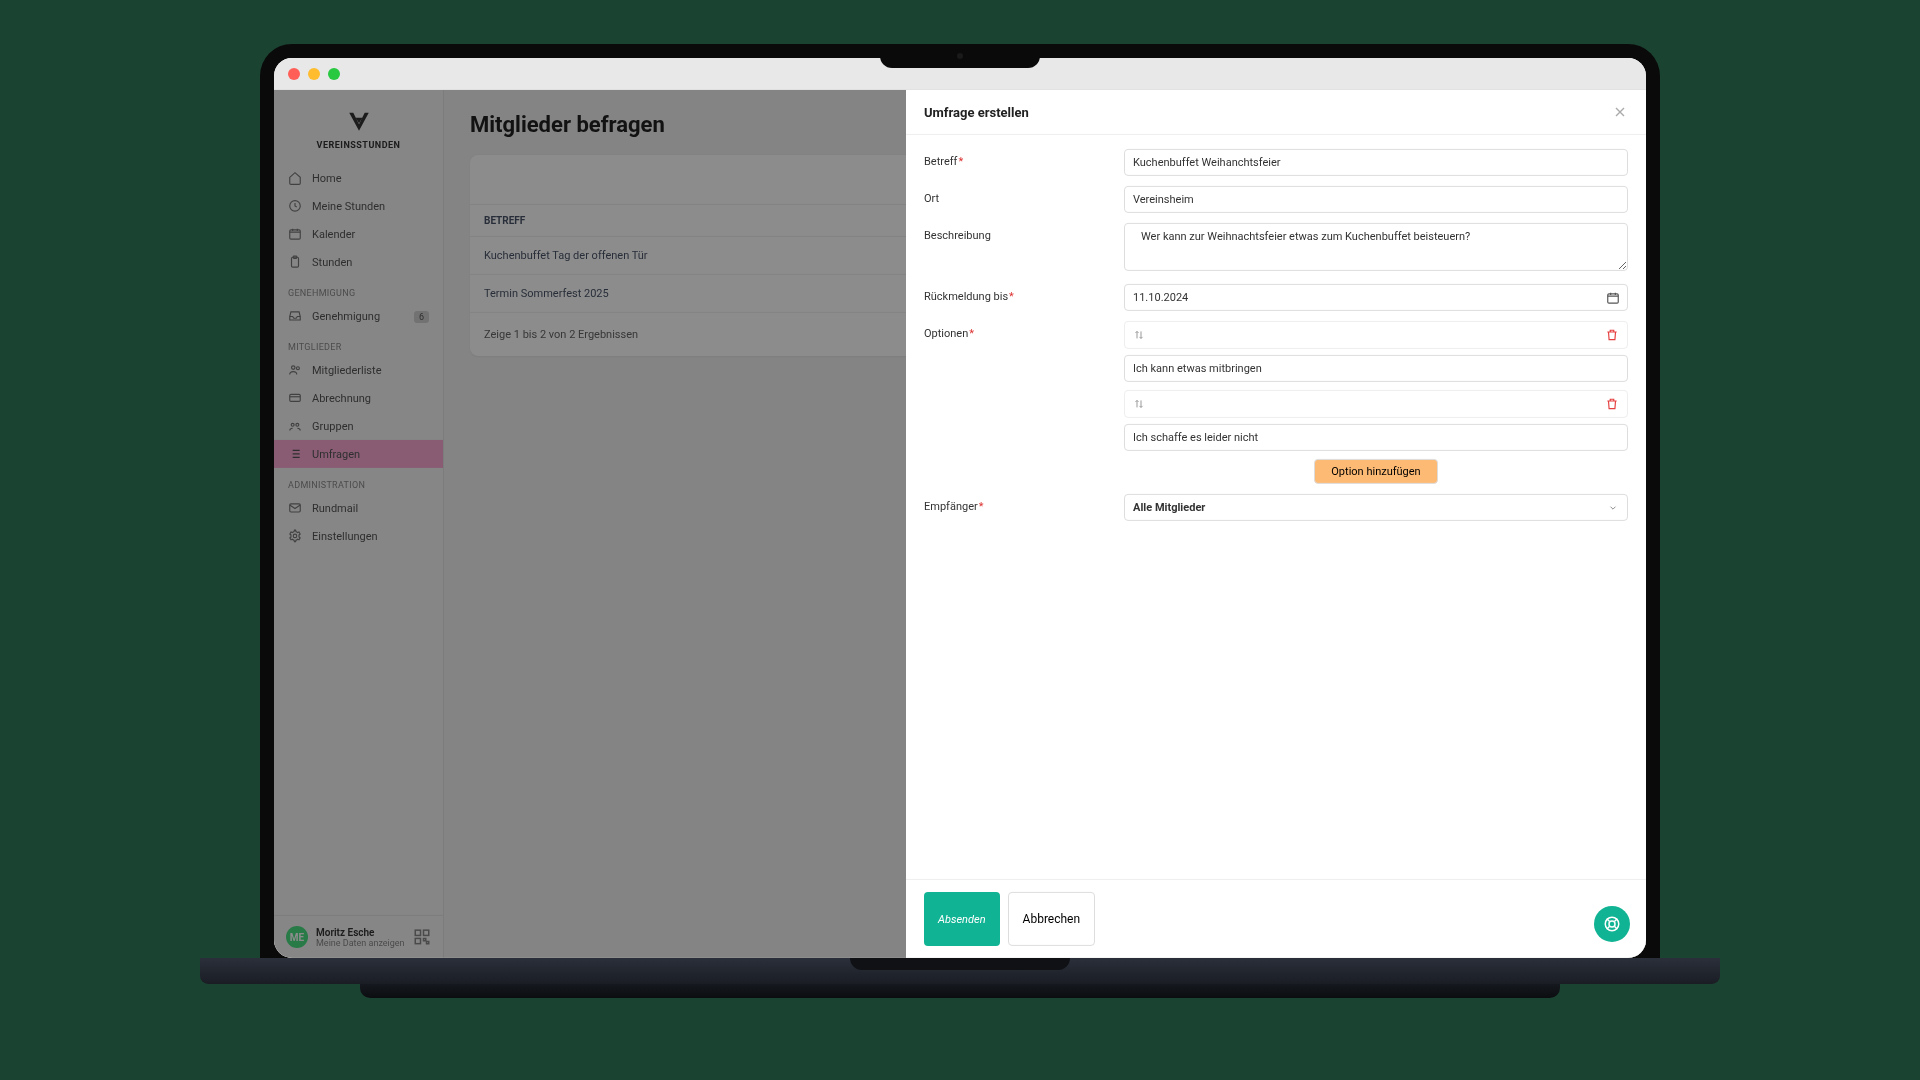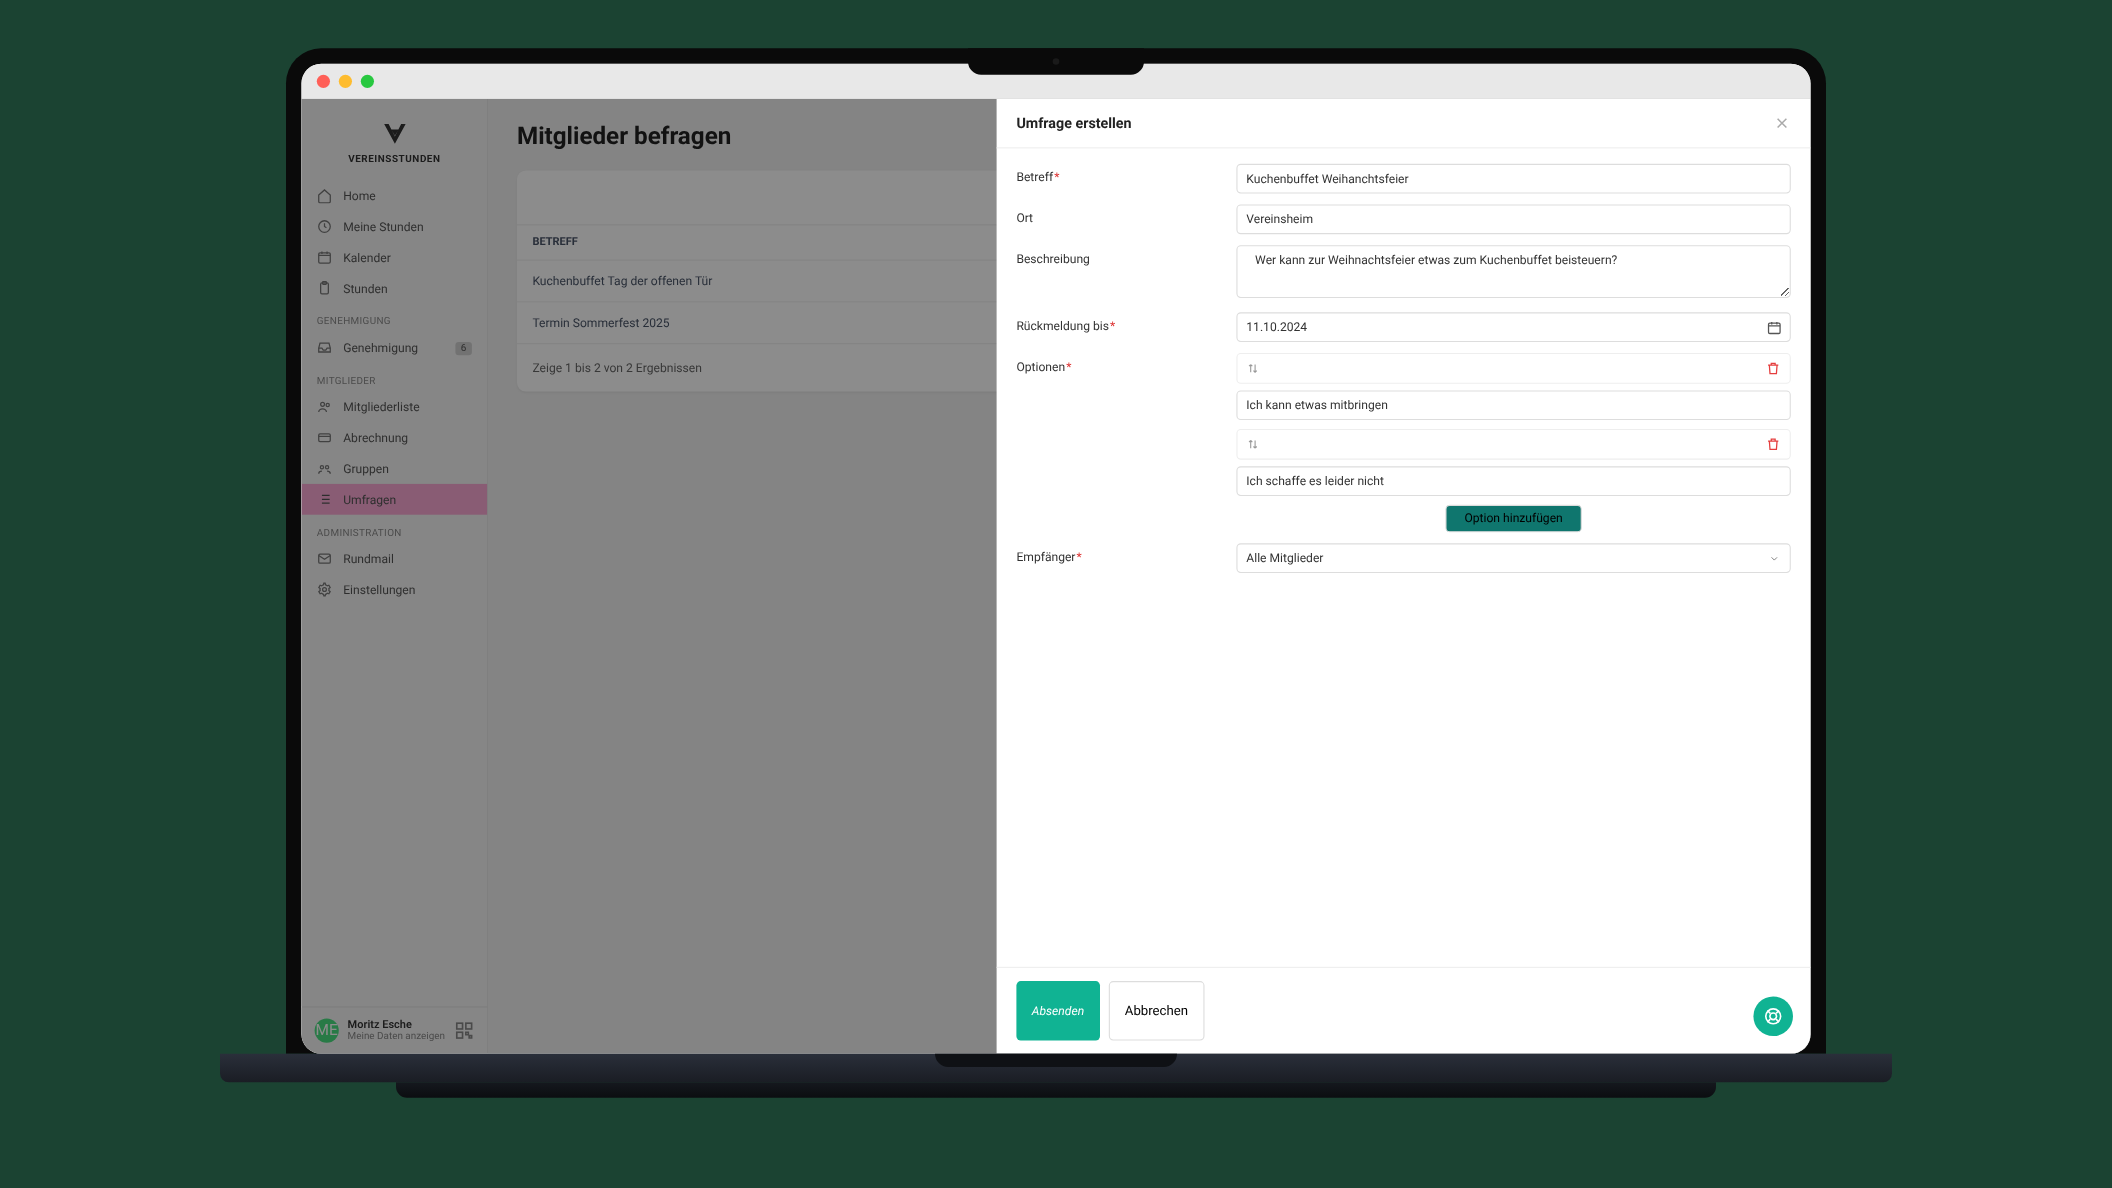--- a/index.html
+++ b/index.html
@@ -24,21 +24,21 @@
 .logo-wrap { padding:18px 0 14px; text-align:center; }
 .logo { width:26px; height:26px; margin:0 auto 6px; }
 .logo-text { font-size:9px; font-weight:700; letter-spacing:0.5px; color:#333; }
 .nav { flex:1; overflow:auto; }
 .nav-item { display:flex; align-items:flex-end; gap:10px; padding:7px 14px; cursor:pointer; color:#555; font-size:11px; }
 .nav-item.active { background:#f9a8d4; }
 .nav-item .ico { width:14px; height:14px; flex-shrink:0; }
 .nav-item .badge { margin-left:auto; background:#d0d0d0; color:#555; border-radius:3px; padding:1px 5px; font-size:9px; }
 .nav-header { font-size:9px; color:#8a8a8a; padding:12px 14px 4px; letter-spacing:0.3px; }
 .sidebar-user { border-top:1px solid #e2e2e2; padding:10px 12px; display:flex; align-items:center; gap:8px; }
-.avatar { width:22px; height:22px; border-radius:50%; background:#4ade80; color:#fff; display:flex; align-items:center; justify-content:center; font-size:14px; font-weight:400; }
+.avatar { width:22px; height:22px; border-radius:50%; background:#4ade80; color:#fff; display:flex; align-items:center; justify-content:center; font-size:10px; font-weight:700; }
 .user-name { font-size:10px; font-weight:600; color:#333; }
 .user-sub { font-size:9px; color:#888; }
 .user-qr { margin-left:auto; width:18px; height:18px; }
 
 
 .main { flex:1; background:#f0f0f0; padding:22px 26px; }
 .page-title { font-size:22px; font-weight:700; color:#222; margin-bottom:18px; }
 .card { background:#fff; border-radius:8px; box-shadow:0 1px 2px rgba(0,0,0,0.05); }
 .card-top { height:50px; border-bottom:1px solid #eee; }
 .thead { display:flex; padding:10px 14px; font-size:10px; font-weight:700; color:#4a5568; border-bottom:1px solid #eee; }
@@ -63,22 +63,22 @@
 .fctrl { flex:1; }
 .inp, .txa, .sel { width:100%; border:1px solid #ddd; border-radius:4px; padding:6px 8px; font-size:11px; color:#333; background:#fff; }
 .txa { height:48px; resize:vertical;padding-left:16px; }
 .date-wrap { position:relative; }
 .date-wrap .cal-ico { position:absolute; right:8px; top:50%; transform:translateY(-50%); width:14px; height:14px; pointer-events:none; }
 .opt-row { margin-bottom:8px; }
 .opt-head { display:flex; align-items:center; justify-content:space-between; border:1px solid #eee; border-radius:4px; padding:6px 8px; margin-bottom:6px; }
 .drag-ico { width:12px; height:12px; color:#999; }
 .del-ico { width:14px; height:14px; color:#e53e3e; cursor:pointer; }
 .add-opt { text-align:center; }
-.add-opt-btn { border:1px solid #ddd; background:#0f766e; padding:5px 16px; border-radius:4px; font-size:11px; cursor:pointer; }
-.sel-wrap { position:relative; }
+.add-opt-btn { border:1px solid #ddd; background:#fdba74; padding:5px 16px; border-radius:4px; font-size:11px; cursor:pointer; }
+.sel-wrap { position:relative;font-weight:bold; }
 .sel-wrap .chev { position:absolute; right:10px; top:50%; transform:translateY(-50%); width:10px; height:10px; pointer-events:none; }
 .panel-foot { padding:12px 18px; border-top:1px solid #eee; display:flex; gap:8px; }
 .btn-primary { background:#10b393; color:#fff; border:none; padding:7px 14px; border-radius:4px; font-size:11px; cursor:pointer;font-style:italic; }
 .btn-secondary { background:#fff; border:1px solid #ddd; padding:19px 14px; border-radius:4px; font-size:12px; cursor:pointer; }
 
 .fab { position:absolute; right:16px; bottom:16px; width:36px; height:36px; border-radius:50%; background:#10b393; color:#fff; display:flex; align-items:center; justify-content:center; cursor:pointer; }
 .fab svg { width:18px; height:18px; }
 
 
 .base { height:26px; background:linear-gradient(#2a2f3a,#1a1d24); border-radius:0 0 8px 8px; margin:0 -60px; position:relative; }

